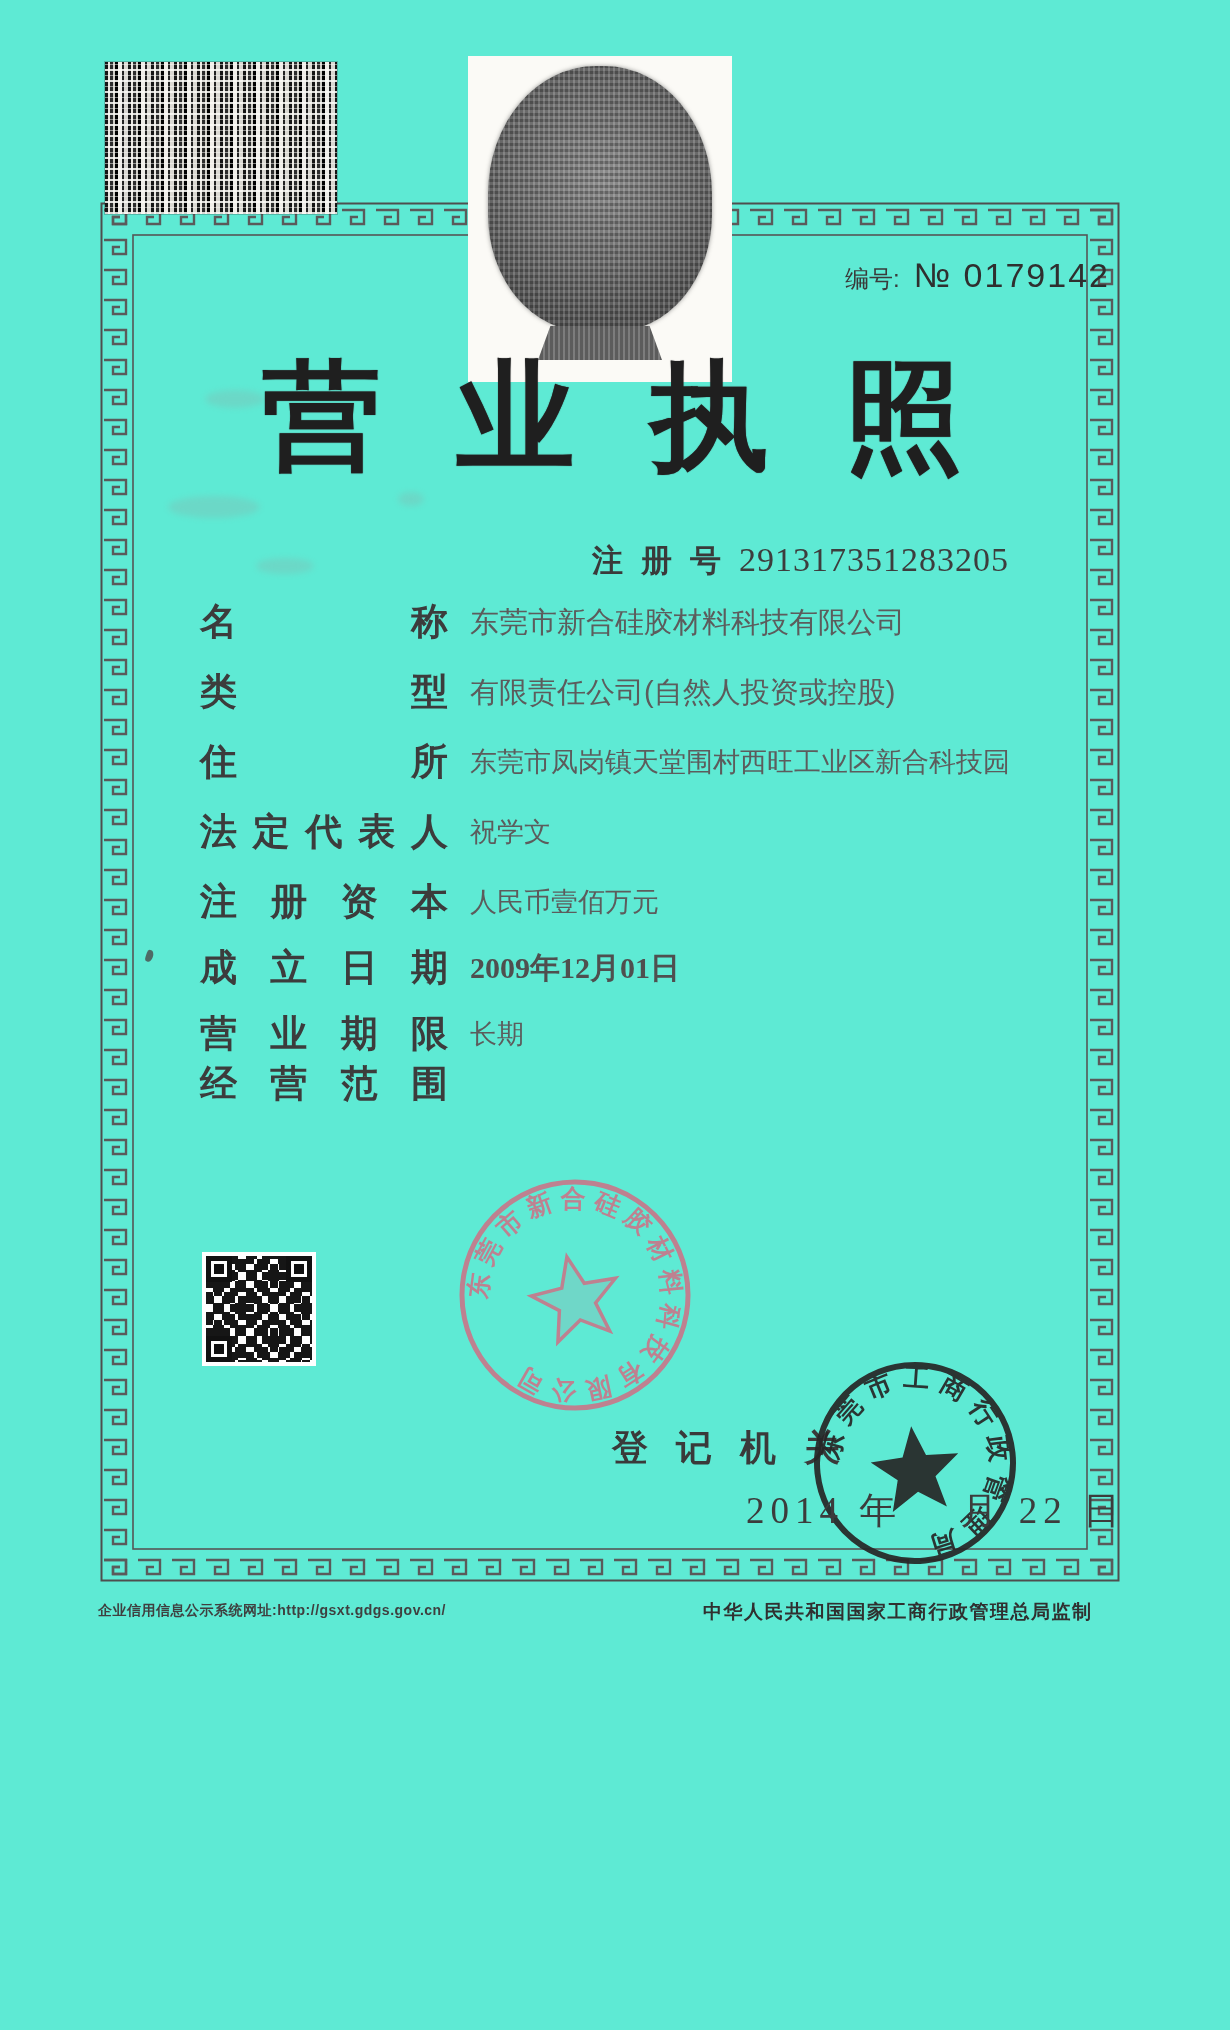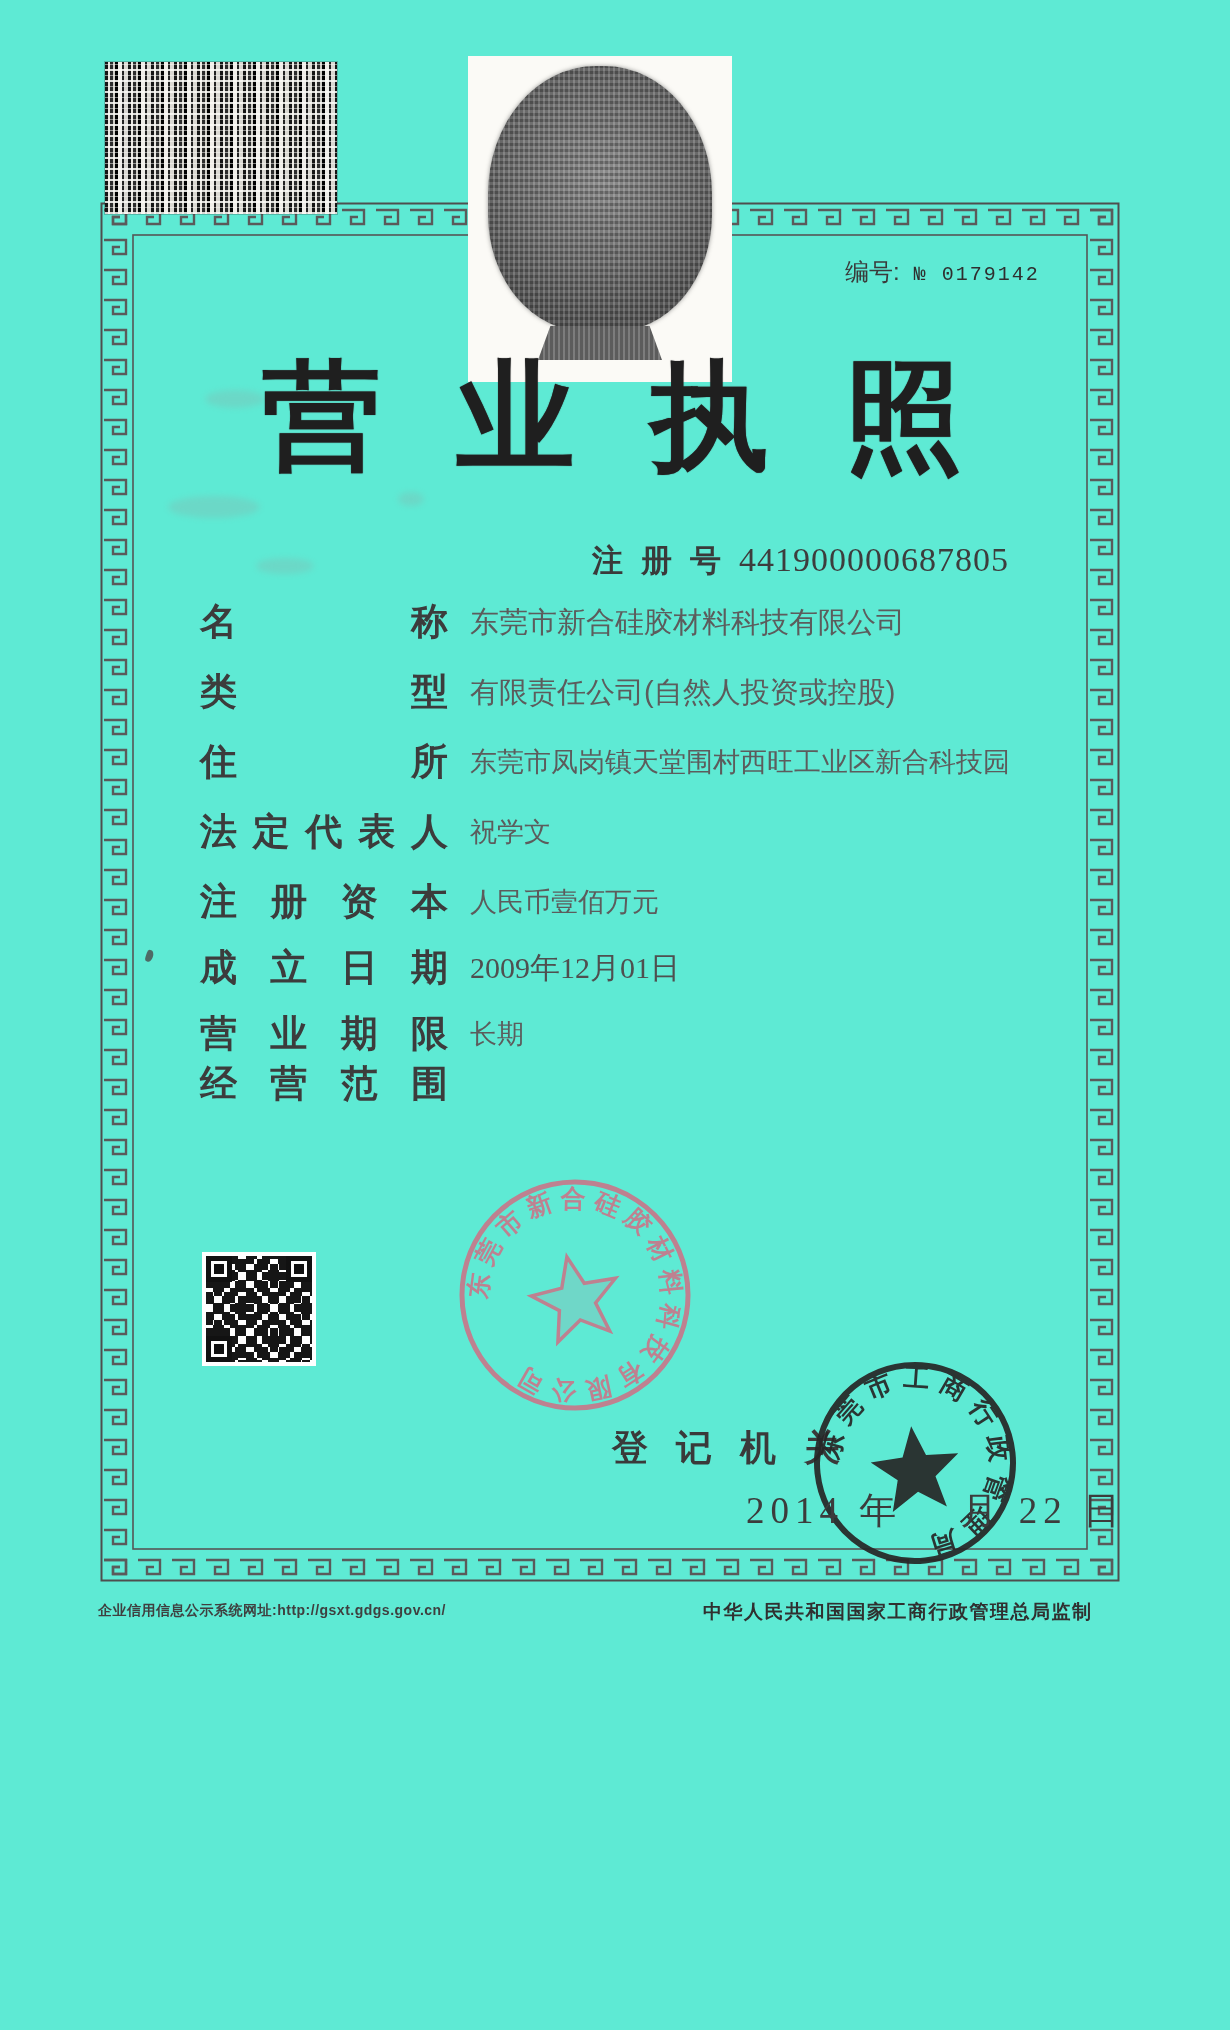--- a/index.html
+++ b/index.html
@@ -25,32 +25,32 @@
       radial-gradient(circle at 50% 42%, #8d8d8d 0%, #707070 45%, #595959 72%, #4a4a4a 100%);
     box-shadow:0 0 4px rgba(60,60,60,.5);}
   .emblem-base{position:absolute;left:538px;top:326px;width:124px;height:34px;
     clip-path:polygon(10% 0,90% 0,100% 100%,0 100%);
     background:
       repeating-linear-gradient(90deg, rgba(255,255,255,.2) 0 2px, transparent 2px 5px),#5c5c5c;}
   
   .frame{position:absolute;left:100px;top:202px;}
   
   .serial{position:absolute;left:845px;top:256px;font-size:24px;color:#3a3a3a;display:flex;gap:14px;align-items:baseline;}
-  .serial .no{font-family:Liberation Mono, monospace;font-size:20px;letter-spacing:2px;color:#2f2f2f;}
+  .serial .no{font-family:Liberation Sans, sans-serif;font-size:34px;letter-spacing:2px;color:#2f2f2f;}
   .doc-title{position:absolute;left:105px;top:338px;width:1015px;text-align:center;
     font-size:118px;font-weight:800;letter-spacing:76px;padding-left:76px;box-sizing:border-box;
     color:#1f1f1f;text-shadow:0 0 1px #333;}
   .regno{position:absolute;left:592px;top:540px;display:flex;align-items:baseline;}
   .regno .lbl{font-size:31px;letter-spacing:18px;color:#3a3a3a;font-weight:700;}
   .regno .val{font-family:"Liberation Serif",serif;font-size:34px;color:#3d3d3d;letter-spacing:1px;}
   .row{position:absolute;left:200px;display:flex;align-items:flex-start;}
   .row .lbl{width:248px;font-size:37px;font-weight:700;color:#3c3c3c;line-height:44px;flex:none;}
   .row .val{margin-left:22px;font-size:29px;color:#5c5c5c;line-height:44px;white-space:nowrap;}
   .row .val.small{font-size:27px;}
-  .row .val.num{font-family:"Liberation Serif",serif;font-size:30px;color:#4f4f4f;}
+  .row .val.num{font-family:"Liberation Serif",serif;font-size:30px;color:#4f4f4f;font-weight:bold;}
   .row .val.para{white-space:normal;width:568px;font-size:17.5px;line-height:26px;color:#454545;
                  font-weight:700;letter-spacing:.5px;margin-top:4px;}
   [data-char-justify]{display:flex;justify-content:space-between;}
   
   .qr{position:absolute;left:202px;top:1252px;width:114px;height:114px;background:#fff;padding:4px;box-sizing:border-box;}
   .qr .modules{width:100%;height:100%;position:relative;
     background:
       repeating-conic-gradient(#161616 0% 25%, transparent 0% 50%) 0px 0px/16px 16px,
       repeating-conic-gradient(transparent 0% 25%, #161616 0% 50%) 7px 3px/22px 22px,
       #fff;}
@@ -102,21 +102,21 @@
 
   <div class="serial">
     <span>编号:</span>
     <span class="no">№ 0179142</span>
   </div>
 
   <div class="doc-title">营业执照</div>
 
   <div class="regno">
     <span class="lbl">注册号</span>
-    <span class="val">441900000687805</span>
+    <span class="val">291317351283205</span>
   </div>
 
   <div class="row" style="top:600px;">
     <span class="lbl" data-char-justify="">
         <span>名</span>
         <span>称</span>
       </span>
     <span class="val">东莞市新合硅胶材料科技有限公司</span>
   </div>
   <div class="row" style="top:670px;">

